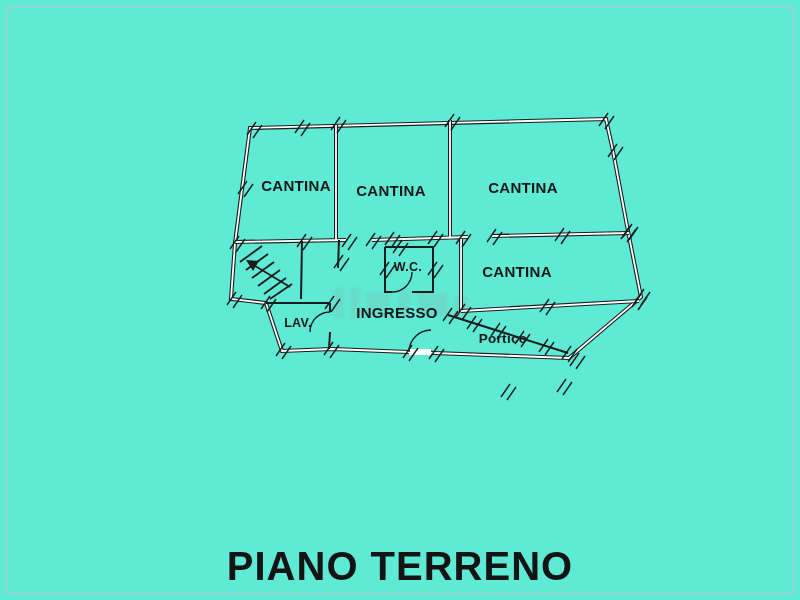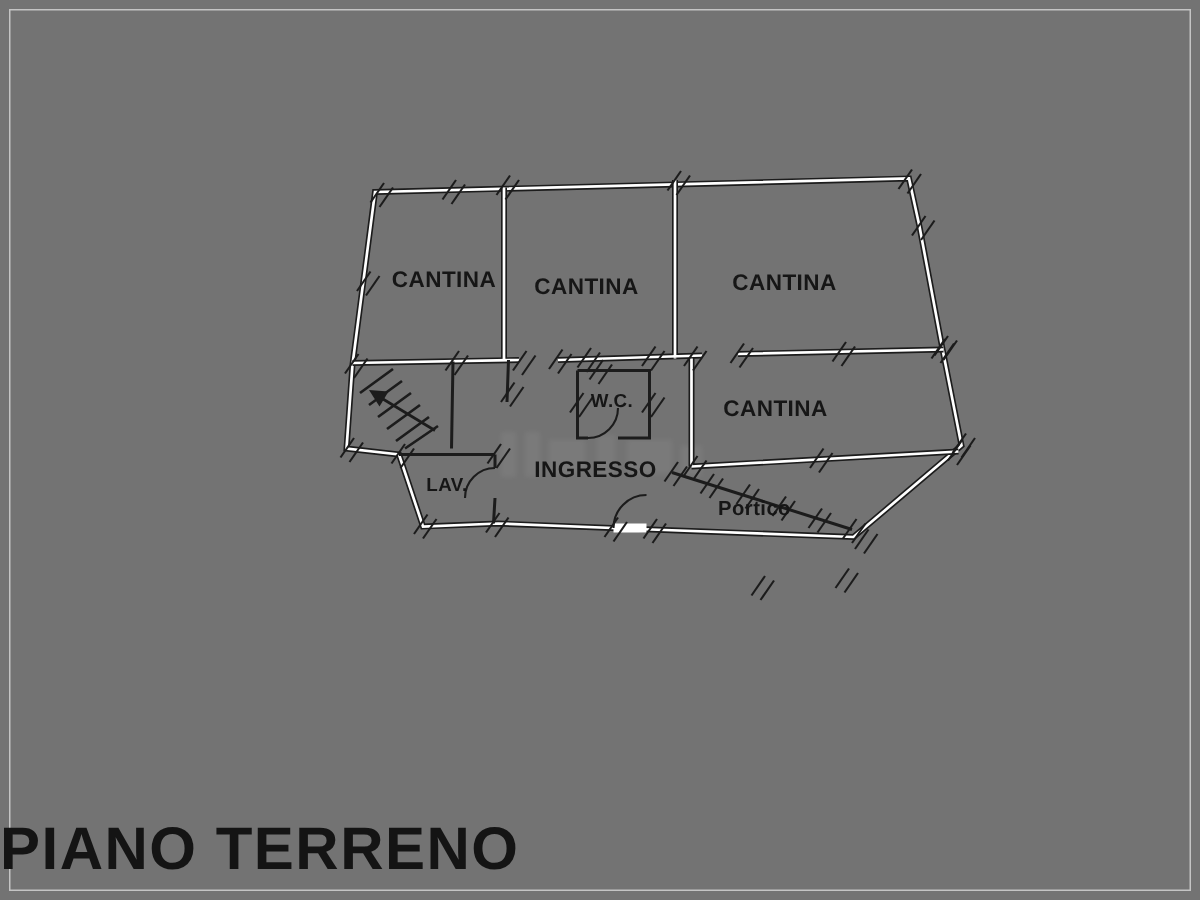--- a/index.html
+++ b/index.html
@@ -8,21 +8,21 @@
     width: 800px;
     height: 600px;
     background: #ffffff;
     overflow: hidden;
     font-family: "Liberation Sans", sans-serif;
   }
   .page {
     position: relative;
     width: 800px;
     height: 600px;
-    background: #737373;
+    background: #5eead4;
   }
   .frame {
     position: absolute;
     inset: 6px;
     border: 1px solid #c4c4c4;
     pointer-events: none;
   }
   .plan-svg {
     position: absolute;
     top: 0;
@@ -72,21 +72,21 @@
   .room-label.portico { font-size: 13.5px; }
   .watermark {
     opacity: 0.18;
     filter: blur(1.5px);
   }
   .plan-title {
     position: absolute;
     left: 0;
     right: 0;
     top: 544px;
-    text-align: left;
+    text-align: center;
     font-family: "Liberation Sans", sans-serif;
     font-weight: 700;
     font-size: 40px;
     letter-spacing: 1px;
     color: #141414;
   }
 </style>
 </head>
 <body>
 

